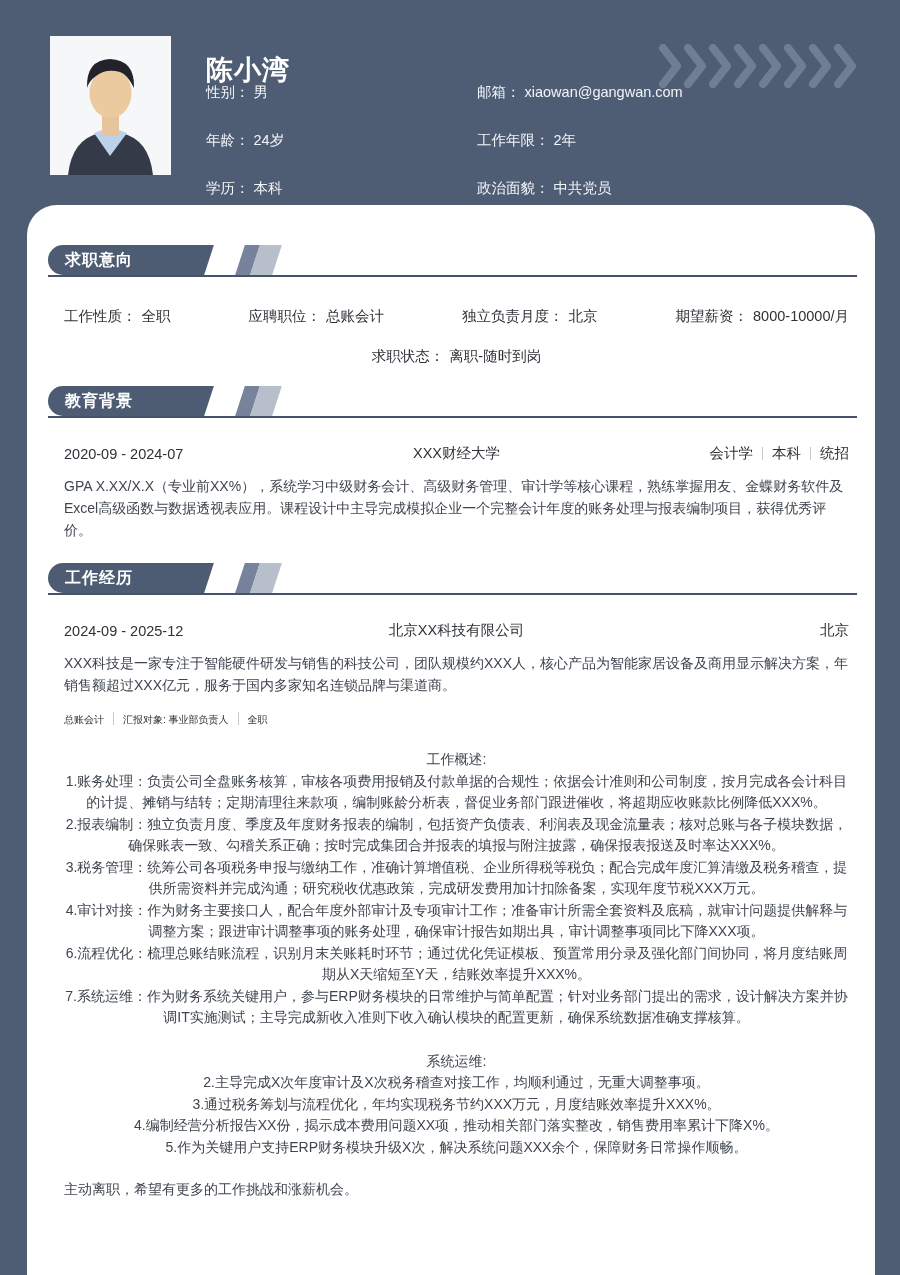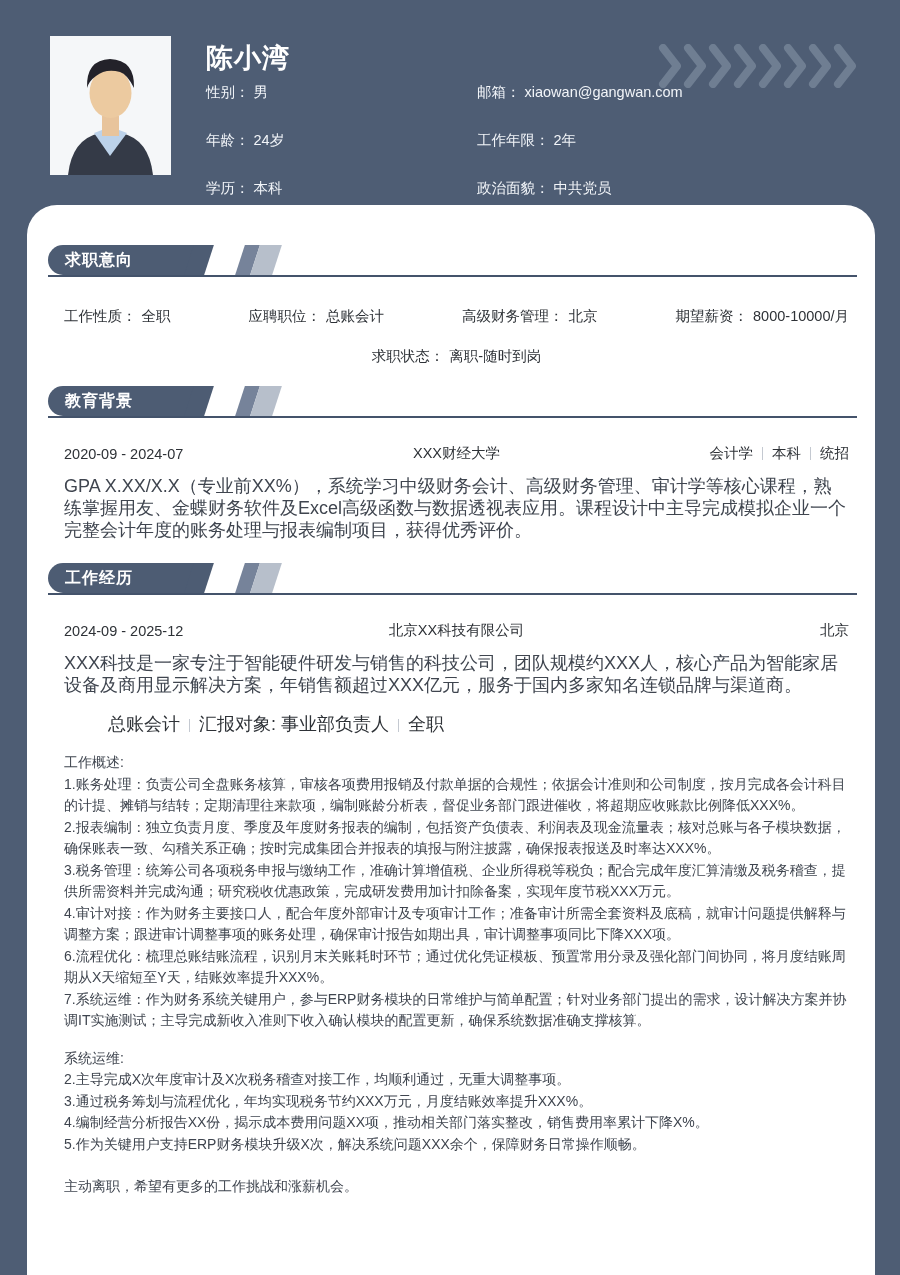--- a/index.html
+++ b/index.html
@@ -19,21 +19,21 @@
     background:var(--slate);
     font-family:"Liberation Sans","DejaVu Sans",sans-serif;
   }
   
   .header{position:relative;height:205px;}
   .photo{
     position:absolute;left:50px;top:36px;width:121px;height:139px;
     background:#f4f6f8;overflow:hidden;
   }
   .name{
-    position:absolute;left:206px;top:40px;margin:0;
+    position:absolute;left:206px;top:52px;margin:0;
     font-size:27px;font-weight:700;color:#ffffff;letter-spacing:1px;
   }
   .info-grid{
     position:absolute;left:206px;top:84px;
     display:grid;grid-template-columns:240px auto;
     column-gap:0;row-gap:9px;
     font-size:14.5px;color:#f2f5f9;line-height:17px;gap:31px;
   }
   .info-item .val{margin-left:4px;}
   .chevrons{position:absolute;right:36px;top:44px;width:206px;height:44px;}
@@ -61,23 +61,23 @@
   .sec-body{padding:0 8px 0 16px;}
   
   .fields{display:flex;justify-content:space-between;margin-top:30px;font-size:14.5px;color:var(--text-strong);}
   .fields.single{margin-top:21px;justify-content:center;}
   .field .val{margin-left:5px;}
   .row3{display:grid;grid-template-columns:1fr auto 1fr;align-items:center;margin-top:26px;font-size:14.5px;color:var(--text-strong);}
   .row3 .l{justify-self:start;}
   .row3 .c{justify-self:center;}
   .row3 .r{justify-self:end;}
   .divider{display:inline-block;width:1px;height:13px;background:#c4c9d1;margin:0 9px;vertical-align:-2px;}
-  .para{font-size:18px;color:var(--text-body);line-height:22px;margin:12px 0 0 0;}
-  .pos-line{margin-top:16px;font-size:18px;color:var(--text-strong);margin-left:44px;}
-  .block{margin-top:16px;}
+  .para{font-size:14px;color:var(--text-body);line-height:22px;margin:12px 0 0 0;}
+  .pos-line{margin-top:16px;font-size:10px;color:var(--text-strong);}
+  .block{margin-top:22px;text-align:center;}
   .block p{margin:0;font-size:14px;color:var(--text-body);line-height:21.5px;}
   .note{margin-top:21px;font-size:14px;color:var(--text-body);line-height:21.5px;}
   .mt-sec2{margin-top:22px;}
   .mt-sec3{margin-top:24px;}
   .mt-sec1{margin-top:42px;}
 </style>
 </head>
 <body>
 
 <div class="header">
@@ -120,21 +120,21 @@
 
   <div class="sec-head mt-sec1">
     <div class="sec-badge"><span>求职意向</span></div>
     <span class="stripe s1"></span>
     <span class="stripe s2"></span>
   </div>
   <div class="sec-body">
     <div class="fields">
       <span class="field"><span class="lbl">工作性质：</span><span class="val">全职</span></span>
       <span class="field"><span class="lbl">应聘职位：</span><span class="val">总账会计</span></span>
-      <span class="field"><span class="lbl">高级财务管理：</span><span class="val">北京</span></span>
+      <span class="field"><span class="lbl">独立负责月度：</span><span class="val">北京</span></span>
       <span class="field"><span class="lbl">期望薪资：</span><span class="val">8000-10000/月</span></span>
     </div>
     <div class="fields single">
       <span class="field"><span class="lbl">求职状态：</span><span class="val">离职-随时到岗</span></span>
     </div>
   </div>
 
   <div class="sec-head mt-sec2">
     <div class="sec-badge"><span>教育背景</span></div>
     <span class="stripe s1"></span>

